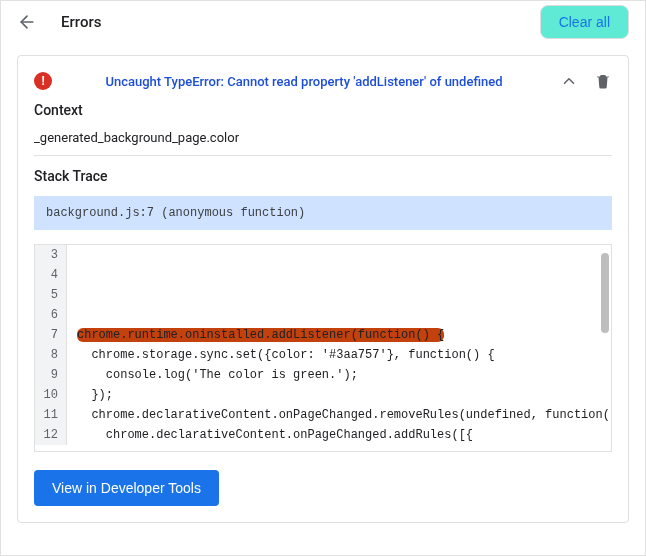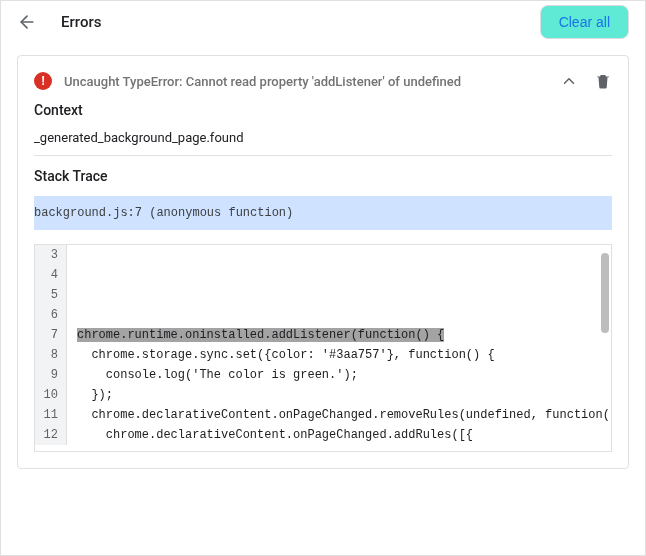--- a/index.html
+++ b/index.html
@@ -73,21 +73,22 @@
   justify-content: center;
   font-size: 12px;
   font-weight: 700;
   margin-right: 12px;
   flex-shrink: 0;
 }
 .error-msg {
   flex: 1;
   font-size: 13px;
   font-weight: 500;
-  color: #737373;
+  color: #1d4ed8;
+  text-align: center;
 }
 .chevron {
   color: #5f6368;
   cursor: pointer;
   margin: 0 16px;
   display: flex;
   align-items: center;
 }
 .trash {
   color: #5f6368;
@@ -103,21 +104,21 @@
   margin-bottom: 12px;
 }
 .context-value {
   font-size: 13px;
   color: #202124;
   padding-bottom: 10px;
   border-bottom: 1px solid #e0e0e0;
 }
 .stack-frame {
   background: #cfe2ff;
-  padding: 10px 0;
+  padding: 10px 12px;
   font-family: "SFMono-Regular", Consolas, "Liberation Mono", Menlo, monospace;
   font-size: 12px;
   color: #3c4043;
   margin-top: 4px;
 }
 .code-block {
   border: 1px solid #e0e0e0;
   margin-top: 14px;
   position: relative;
   font-family: "SFMono-Regular", Consolas, "Liberation Mono", Menlo, monospace;
@@ -139,21 +140,22 @@
   border-right: 1px solid #e0e0e0;
   flex-shrink: 0;
   user-select: none;
 }
 .code-text {
   padding-left: 10px;
   white-space: pre;
   color: #202124;
 }
 .code-text .hl {
-  background: #a3a3a3;
+  background: #c2410c;
+  border-radius: 6px;
 }
 .scroll-thumb {
   position: absolute;
   right: 2px;
   top: 8px;
   width: 8px;
   height: 80px;
   background: #bdbdbd;
   border-radius: 4px;
 }
@@ -199,21 +201,21 @@
             </svg>
         </span>
         <span class="trash">
           <svg width="18" height="18" viewBox="0 0 24 24" fill="currentColor">
               <path d="M6 7h12l-1 13a2 2 0 0 1-2 2H9a2 2 0 0 1-2-2L6 7zm3-3h6l1 2H8l1-2zM4 6h16v1H4z"></path>
             </svg>
         </span>
       </div>
 
       <div class="section-label">Context</div>
-      <div class="context-value">_generated_background_page.found</div>
+      <div class="context-value">_generated_background_page.color</div>
 
       <div class="section-label">Stack Trace</div>
       <div class="stack-frame">background.js:7 (anonymous function)</div>
 
       <div class="code-block" id="code-block">
         <div class="scroll-thumb"></div>
       <div class="code-row">
             <div class="gutter">3</div>
           </div>
           <div class="code-row">
@@ -246,18 +248,19 @@
           <div class="code-row">
             <div class="gutter">11</div>
             <div class="code-text">  chrome.declarativeContent.onPageChanged.removeRules(undefined, function() {</div>
           </div>
           <div class="code-row">
             <div class="gutter">12</div>
             <div class="code-text">    chrome.declarativeContent.onPageChanged.addRules([{</div>
           </div>
         </div>
 
+      <button class="view-btn">View in Developer Tools</button>
 
     </div>
 
   </div>
 
 </div>
 
 </body></html>

